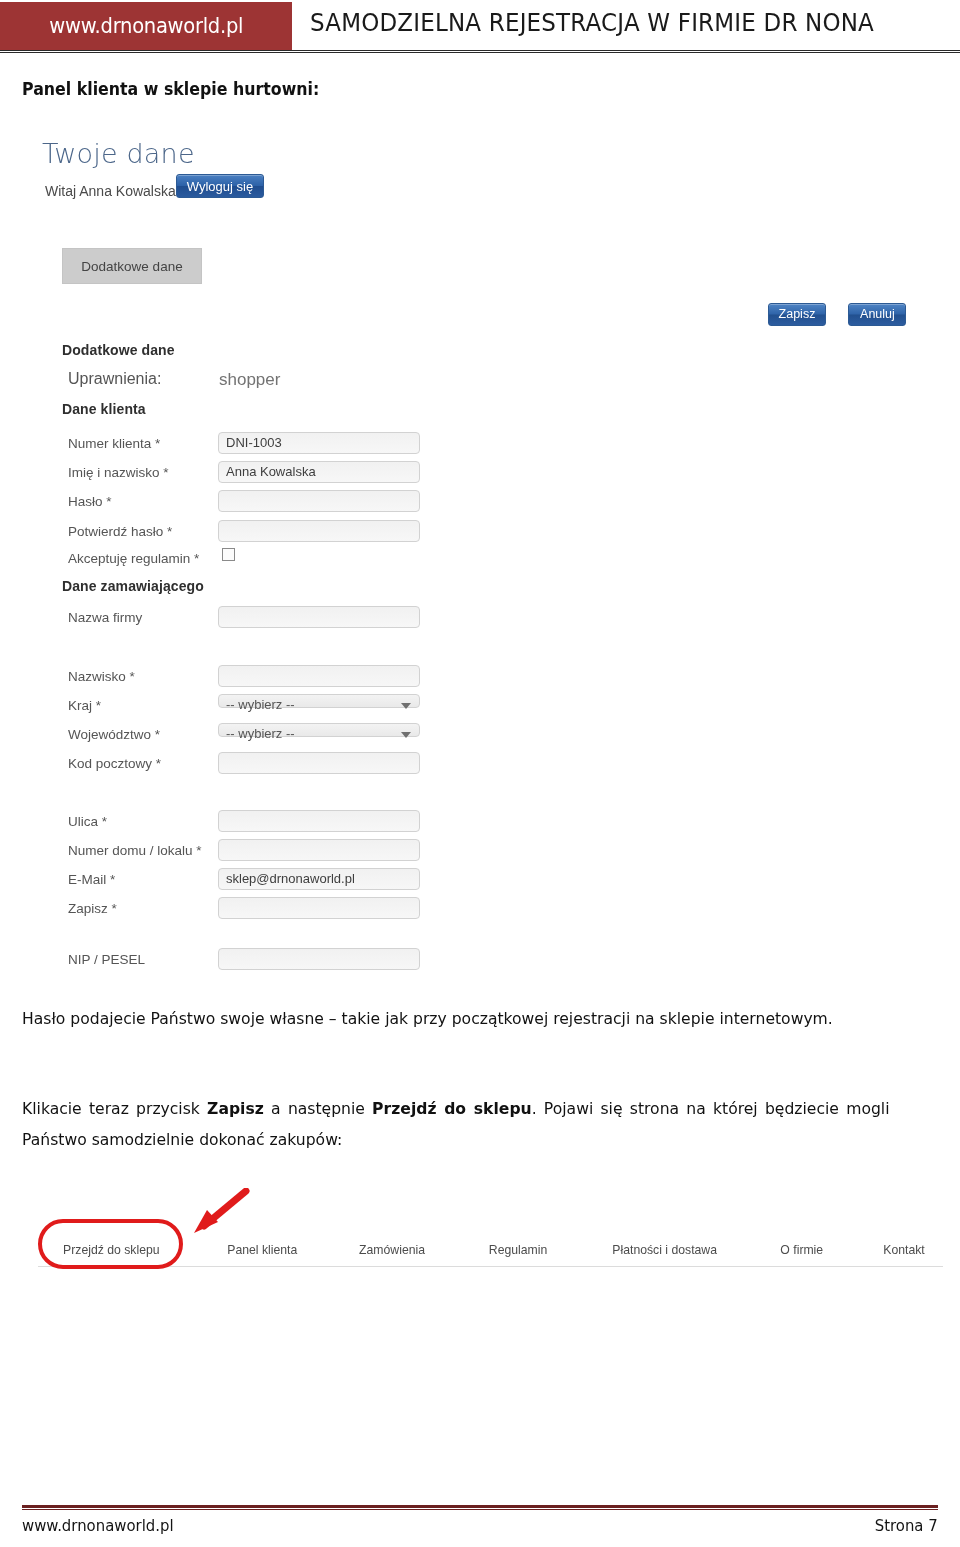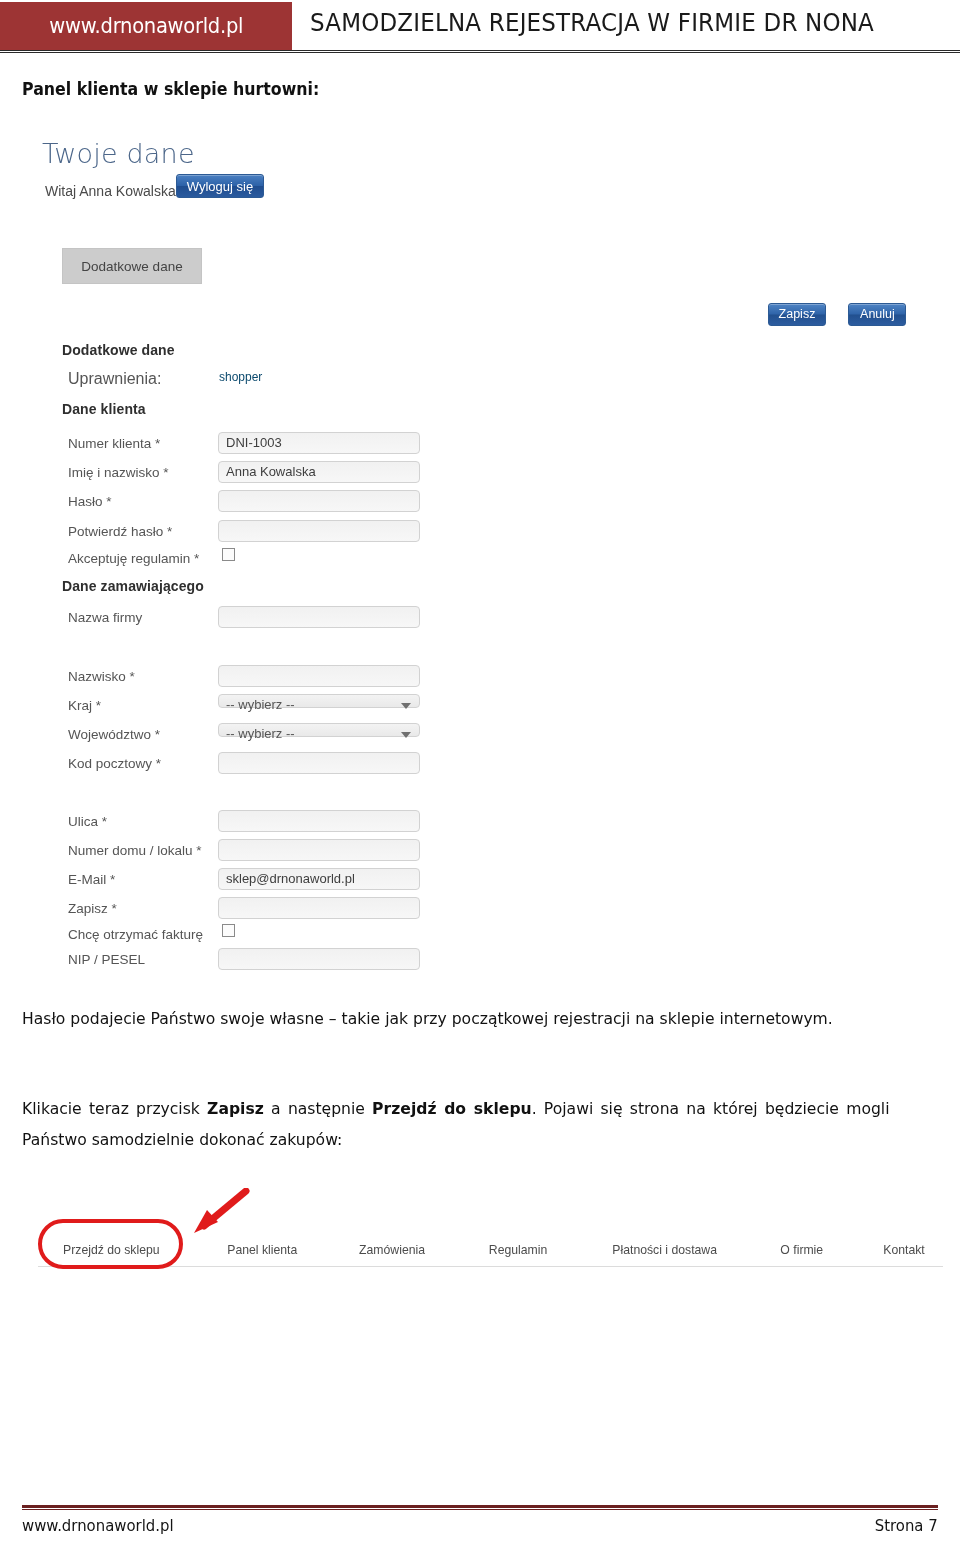--- a/index.html
+++ b/index.html
@@ -134,21 +134,21 @@
   .btn-blue + .btn-blue { margin-left: 18px; }
 
   .sect-head {
     position: absolute;
     font-size: 14px;
     font-weight: bold;
     color: #2f2f2f;
     letter-spacing: 0.1px;
   }
   .perm-label { position: absolute; left: 68px; font-size: 16px; color: #555555; }
-  .perm-value { position: absolute; left: 219px; font-size: 12px; color: #0c4a6e; }
+  .perm-value { position: absolute; left: 219px; font-size: 17px; color: #737373; }
 
   .frow { position: absolute; left: 0; width: 960px; height: 29px; }
   .flabel {
     position: absolute; left: 68px; top: 4px;
     font-size: 13.5px; color: #555555; white-space: nowrap;
   }
   .finput {
     position: absolute; left: 218px; top: 0;
     width: 202px; height: 22px;
     background: linear-gradient(to bottom, #f1f1f1 0%, #f7f7f7 100%);
@@ -370,24 +370,20 @@
     <span class="finput"></span>
   </div>
   <div class="frow" style="top:748px;">
     <span class="flabel">E-Mail *</span>
     <span class="finput">sklep@drnonaworld.pl</span>
   </div>
   <div class="frow" style="top:777px;">
     <span class="flabel">Zapisz *</span>
     <span class="finput"></span>
   </div>
-  <div class="frow" style="top:803px;">
-    <span class="flabel">Chcę otrzymać fakturę</span>
-    <span class="fcheck"></span>
-  </div>
   <div class="frow" style="top:828px;">
     <span class="flabel">NIP / PESEL</span>
     <span class="finput"></span>
   </div>
 </div>
 
 <div class="para" style="top:1003px;">Hasło podajecie Państwo swoje własne – takie jak przy początkowej rejestracji na sklepie internetowym.</div>
 
 <div class="para" style="top:1093px;">
   <span>Klikacie teraz przycisk </span><b>Zapisz</b><span> a następnie </span><b>Przejdź do sklepu</b><span>. Pojawi się strona na której będziecie mogli Państwo samodzielnie dokonać zakupów:</span>

